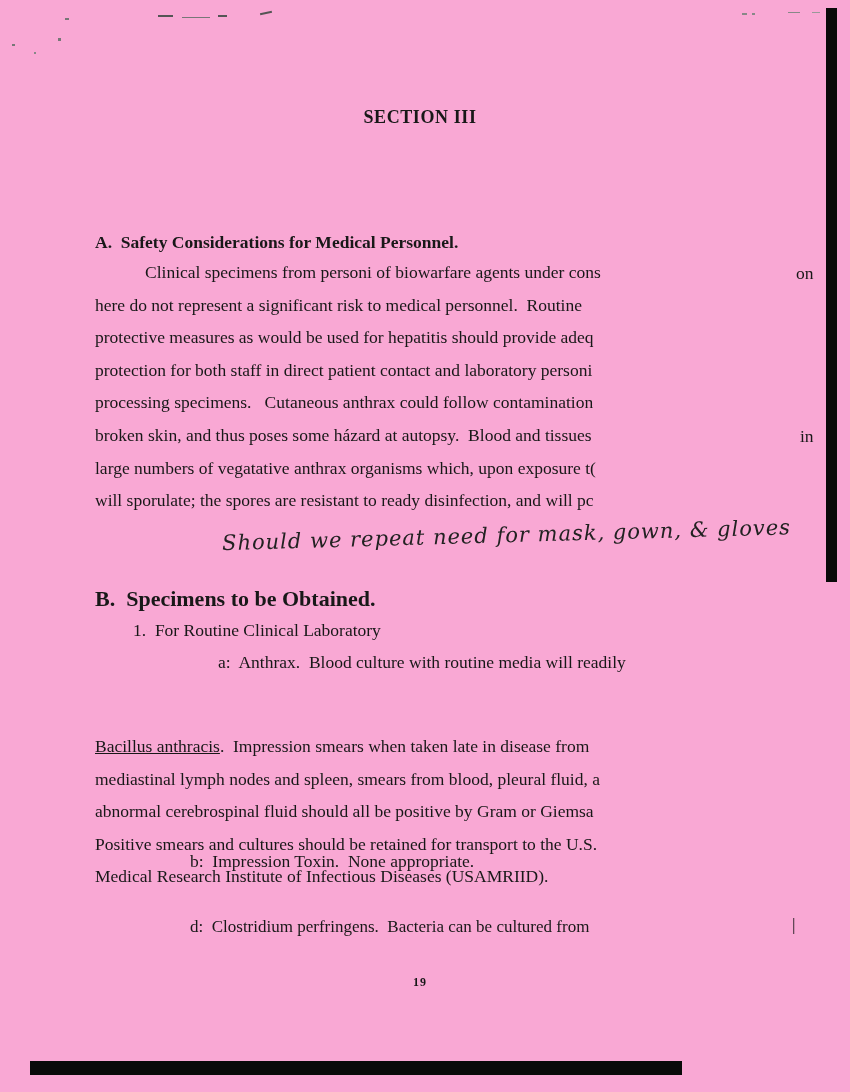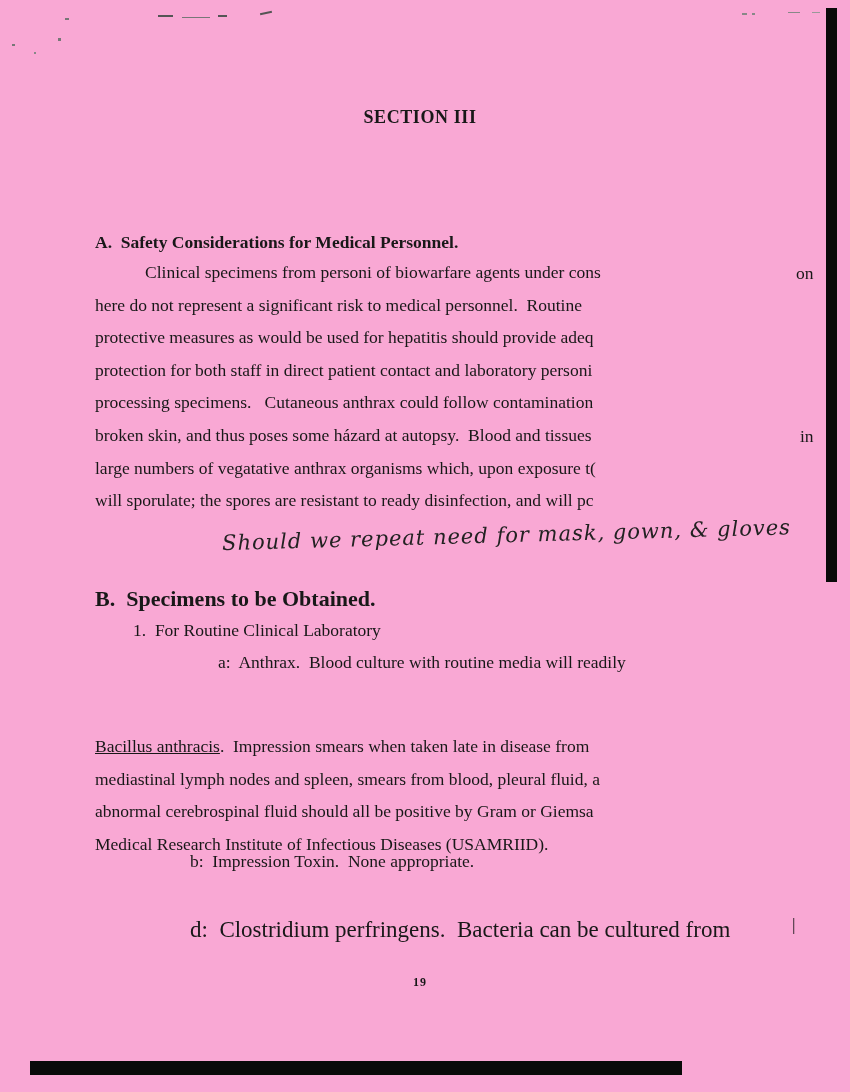--- a/index.html
+++ b/index.html
@@ -41,21 +41,21 @@
     white-space:pre;
   }
 
   .headingB { position:absolute; left:95px; top:586px; font-weight:bold; font-size:22px; white-space:pre; }
   .itemNum1 { position:absolute; left:133px; top:620px; font-size:17.5px; white-space:pre; }
   .itemA    { position:absolute; left:190px; top:652px; font-size:17.5px; white-space:pre;margin-left:28px; }
   .paraB    { position:absolute; left:95px; top:683px; width:680px;margin-top:47px; }
   .underlined { text-decoration:underline; }
   .itemB { position:absolute; left:190px; top:851px; font-size:17.5px; white-space:pre; }
   .itemC { position:absolute; left:190px; top:884px; font-size:17.5px; white-space:pre; }
-  .itemD { position:absolute; left:190px; top:917px; font-size:23px; white-space:pre; }
+  .itemD { position:absolute; left:190px; top:917px; font-size:17px; white-space:pre; }
 
   .page-number { position:absolute; left:0; width:840px; top:975px; text-align:center;
                  font-weight:bold; font-size:12px; letter-spacing:1px; }
 
   
   .bar-right  { position:absolute; left:826px; top:8px; width:11px; height:574px; background:#0a0a0a; }
   .bar-bottom { position:absolute; left:30px; top:1061px; width:652px; height:14px; background:#0a0a0a; }
   .mark { position:absolute; background:#555; }
   .m1 { left:158px; top:15px; width:15px; height:2px; }
   .m2 { left:182px; top:17px; width:28px; height:1px; background:#777; }
@@ -96,20 +96,21 @@
   <div class="handwriting">Should we repeat need for mask, gown, &amp; gloves</div>
 
   <div class="headingB">B.  Specimens to be Obtained.</div>
   <div class="itemNum1">1.  For Routine Clinical Laboratory</div>
   <div class="itemA">a:  Anthrax.  Blood culture with routine media will readily</div>
 
   <div class="paraB">
     <div class="para-line"><span class="underlined">Bacillus anthracis</span><span>.  Impression smears when taken late in disease from</span></div>
     <div class="para-line">mediastinal lymph nodes and spleen, smears from blood, pleural fluid, a</div>
     <div class="para-line">abnormal cerebrospinal fluid should all be positive by Gram or Giemsa</div>
+    <div class="para-line">Positive smears and cultures should be retained for transport to the U.S.</div>
     <div class="para-line">Medical Research Institute of Infectious Diseases (USAMRIID).</div>
   </div>
 
   <div class="itemB">b:  Impression Toxin.  None appropriate.</div>
   <div class="itemD">d:  Clostridium perfringens.  Bacteria can be cultured from</div>
   <div class="margin-frag frag-bar">|</div>
 
   <div class="page-number">19</div>
 
   <div>

